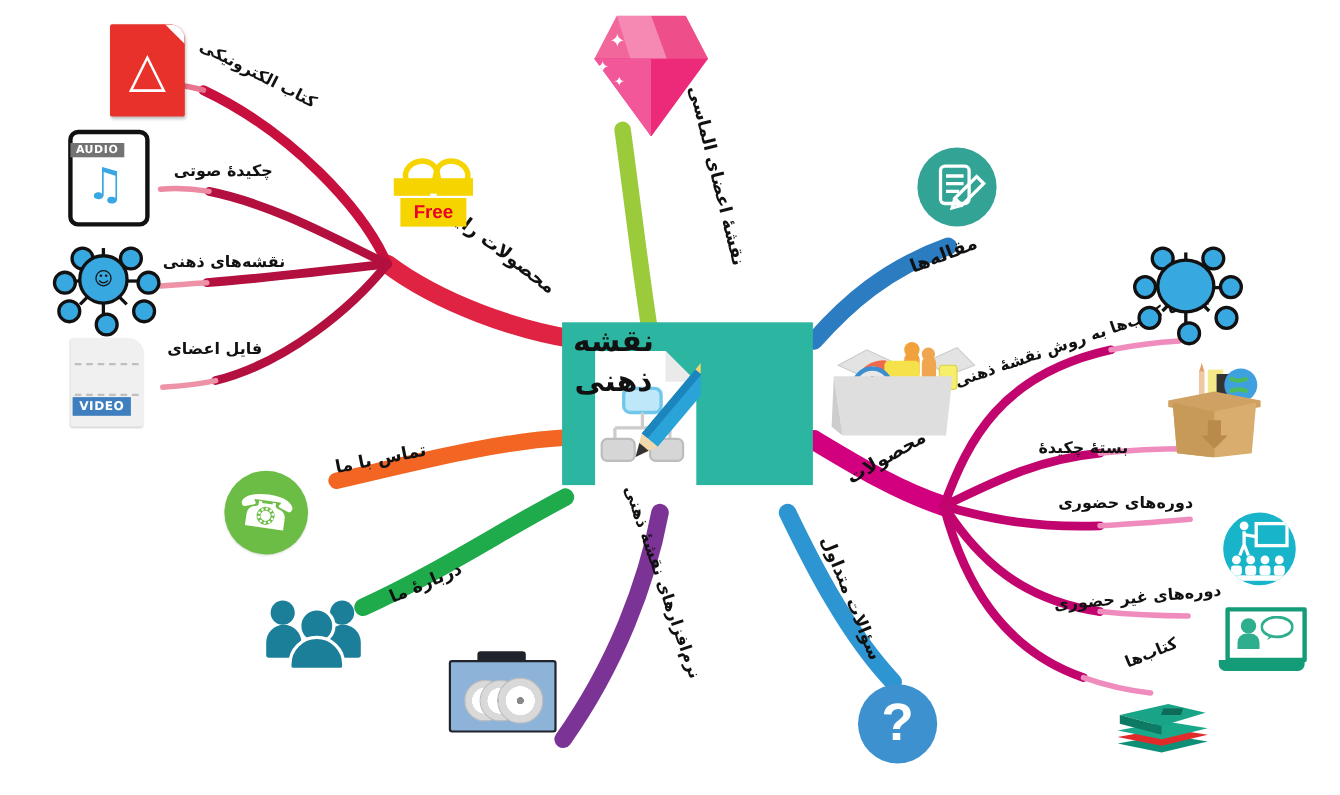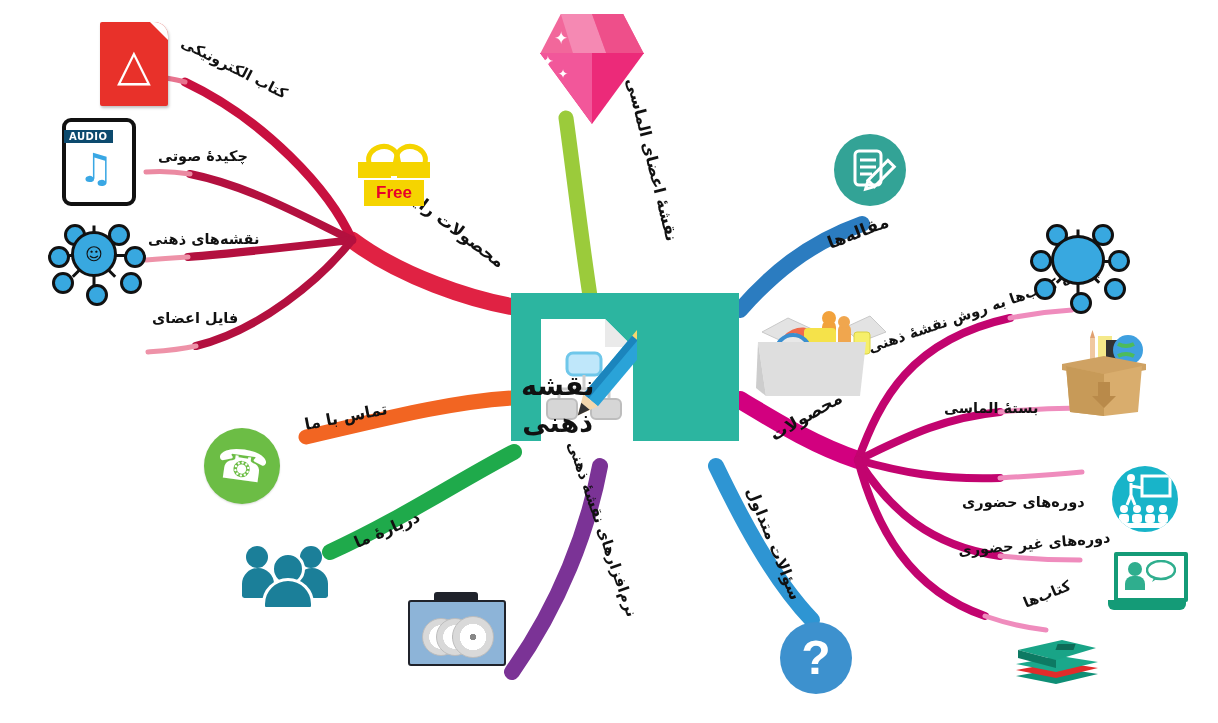--- a/index.html
+++ b/index.html
@@ -7,21 +7,21 @@
   body{
     font-family:"DejaVu Sans","Liberation Sans",sans-serif;
     width:1218px;height:723px;overflow:hidden;position:relative;
   }
   #stage{position:absolute;inset:0;width:1218px;height:723px;}
   svg.branches{position:absolute;left:0;top:0;width:1218px;height:723px;}
 
   
   .center-node{
     position:absolute;left:511px;top:293px;width:228px;height:148px;
-    background:#2cb5a0;display:flex;align-items:flex-end;justify-content:flex-end;
+    background:#2cb5a0;display:flex;align-items:flex-start;justify-content:flex-end;
     box-sizing:border-box;padding-left:10px;
   }
   .center-doc{position:absolute;left:26px;top:22px;width:100px;height:132px;}
   .center-title{
     color:#111;font-weight:bold;font-size:27px;line-height:1.35;
     text-align:center;margin-right:14px;letter-spacing:0;
     direction:rtl;z-index:3;
   }
 
   
@@ -37,21 +37,21 @@
   
   .pdf{width:68px;height:84px;background:#e8312a;border-radius:2px 14px 2px 2px;
        box-shadow:1px 2px 3px rgba(0,0,0,.25);position:relative;overflow:hidden;}
   .pdf:after{content:"";position:absolute;right:0;top:0;width:18px;height:18px;
        background:#fff;clip-path:polygon(0 0,100% 100%,100% 0);}
   .pdf .a{position:absolute;left:50%;top:50%;transform:translate(-50%,-50%);
        color:#fff;font-size:44px;font-family:"DejaVu Serif",serif;font-weight:bold;}
 
   
   .afile{width:66px;height:80px;background:#fff;border:4px solid #111;border-radius:9px;position:relative;}
-  .afile .tag{position:absolute;left:-2px;top:8px;background:#0c4a6e;color:#fff;font-size:10px;
+  .afile .tag{position:absolute;left:-2px;top:8px;background:#737373;color:#fff;font-size:10px;
        font-weight:bold;padding:1px 5px;letter-spacing:.5px;}
   .afile .note{position:absolute;left:12px;top:26px;font-size:40px;color:#39a7e4;line-height:1;}
 
   
   .vfile{width:66px;height:80px;background:#f0f0f0;border-radius:3px 14px 3px 3px;
          box-shadow:0 1px 2px rgba(0,0,0,.2);position:relative;overflow:hidden;}
   .vfile .strip{position:absolute;left:4px;top:22px;width:58px;height:26px;border-top:2px dashed #bfbfbf;border-bottom:2px dashed #bfbfbf;}
   .vfile .tag{position:absolute;left:2px;bottom:10px;background:#3f7fbf;color:#fff;font-size:11px;
        font-weight:bold;padding:2px 6px;letter-spacing:.5px;}
 
@@ -231,22 +231,22 @@
   <div class="lbl" style="left:352px;top:520px;transform:rotate(-23deg);font-size:16px;">دربارۀ ما</div>
 
   <div class="lbl" style="left:304px;top:407px;transform:rotate(-11deg);font-size:16px;">تماس با ما</div>
 
   <div class="lbl sm" style="left:176px;top:60px;transform:rotate(27deg);">کتاب الکترونیکی</div>
   <div class="lbl sm" style="left:158px;top:148px;">چکیدۀ صوتی</div>
   <div class="lbl sm" style="left:148px;top:231px;">نقشه‌های ذهنی</div>
   <div class="lbl sm" style="left:152px;top:310px;">فایل اعضای</div>
 
   <div class="lbl sm" style="left:862px;top:300px;transform:rotate(-19deg);">چکیدۀ کتاب‌ها به روش نقشۀ ذهنی</div>
-  <div class="lbl sm" style="left:944px;top:400px;">بستۀ الماسی</div>
-  <div class="lbl sm" style="left:962px;top:450px;margin-top:44px;">دوره‌های حضوری</div>
+  <div class="lbl sm" style="left:944px;top:400px;">بستۀ چکیدۀ</div>
+  <div class="lbl sm" style="left:962px;top:450px;">دوره‌های حضوری</div>
   <div class="lbl sm" style="left:958px;top:536px;transform:rotate(-5deg);">دوره‌های غیر حضوری</div>
   <div class="lbl sm" style="left:1022px;top:586px;transform:rotate(-22deg);">کتاب‌ها</div>
 
   <div class="ic" style="left:100px;top:22px;">
     <div class="pdf">
         <div class="a">△</div>
       </div>
   </div>
 
   <div class="ic" style="left:62px;top:118px;">
@@ -271,20 +271,26 @@
       <div class="leg" style="left:0px;top:38px;"></div>
       <div class="leg" style="left:76px;top:38px;"></div>
       <div class="leg" style="left:4px;top:64px;"></div>
       <div class="leg" style="left:72px;top:64px;"></div>
       <div class="leg" style="left:38px;top:76px;"></div>
       <div class="body"></div>
       <div class="face">☺</div>
     </div>
   </div>
 
+  <div class="ic" style="left:64px;top:308px;">
+    <div class="vfile">
+        <div class="strip"></div>
+        <div class="tag">VIDEO</div>
+      </div>
+  </div>
 
   <div class="ic" style="left:358px;top:146px;">
     <div class="gift">
       <div class="bowl"></div>
         <div class="bowr"></div>
       <div class="lid"></div>
         <div class="notch"></div>
       <div class="box">
           <span>Free</span>
         </div>

